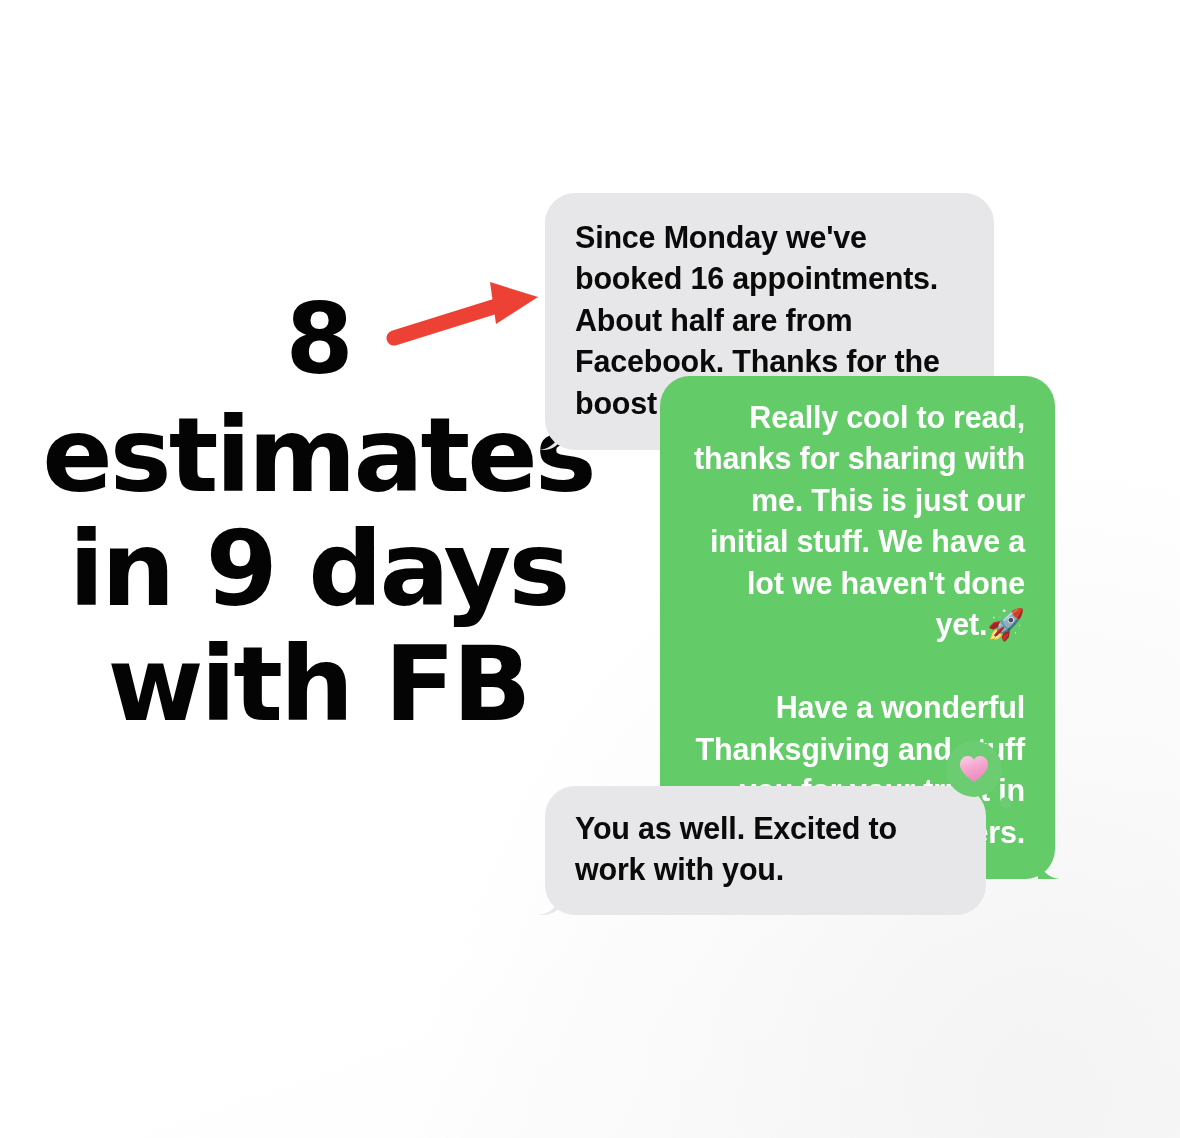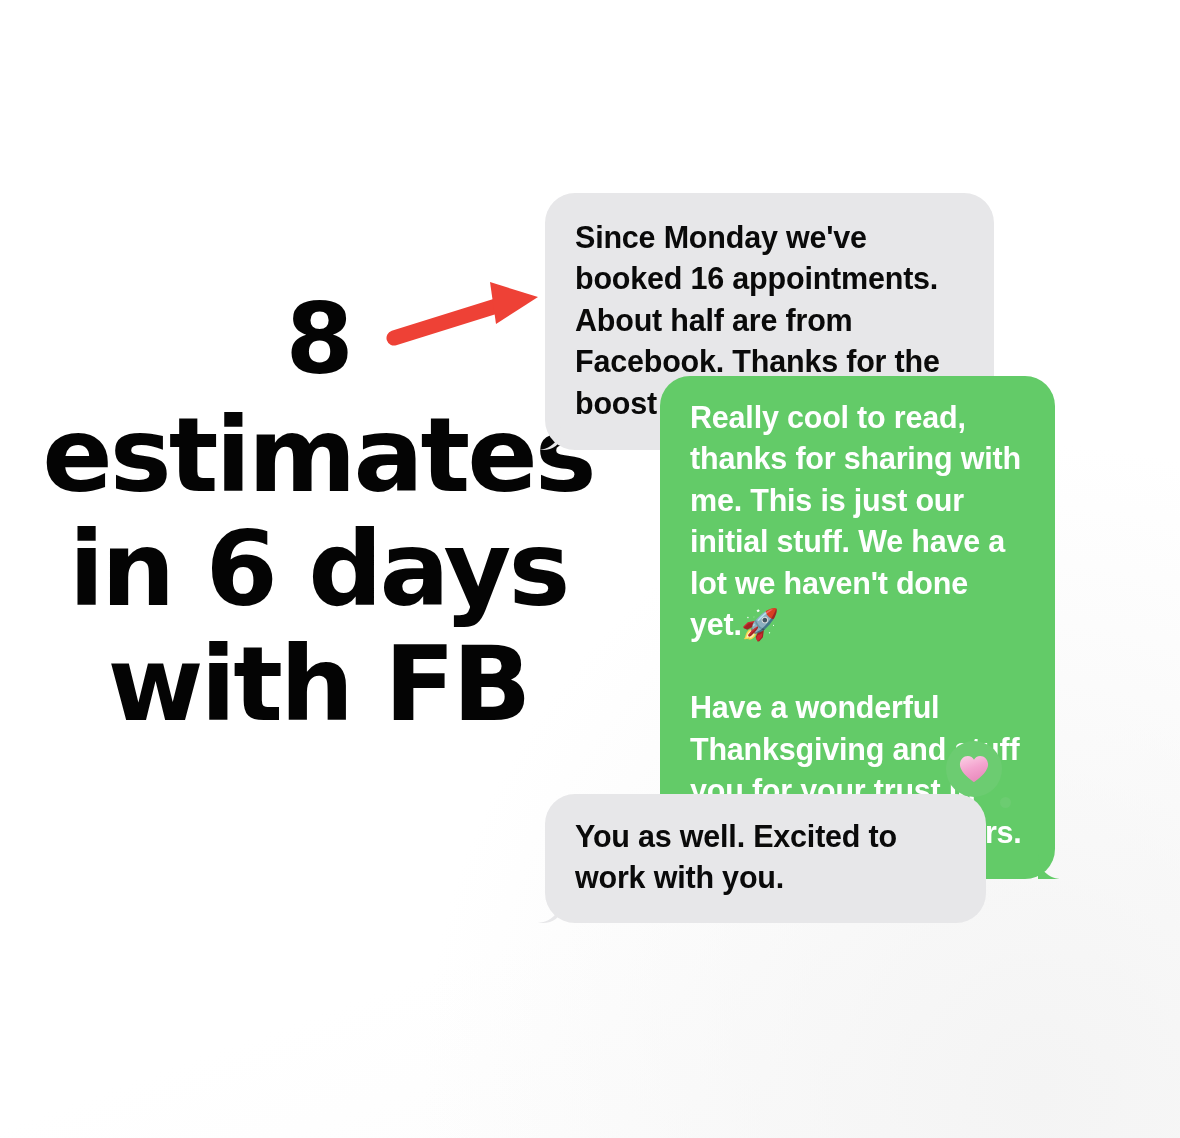--- a/index.html
+++ b/index.html
@@ -111,27 +111,27 @@
     left: 545px;
     top: 193px;
     width: 449px;
     padding: 24px 30px 26px 30px;
   }
   #bubble-2 {
     left: 660px;
     top: 376px;
     width: 395px;
     padding: 21px 30px 26px 30px;
+    text-align: right;
   }
   #bubble-3 {
     left: 545px;
     top: 786px;
     width: 441px;
     padding: 22px 30px 24px 30px;
-    margin-top: 8px;
   }
 
   
   .reaction {
     position: absolute;
     left: 946px;
     top: 741px;
     width: 58px;
     height: 58px;
   }
@@ -162,21 +162,21 @@
   }
 </style>
 </head>
 <body>
 
 <div id="canvas">
 
   <div class="headline">
     <span class="headline-line num">8</span>
     <span class="headline-line">estimates</span>
-    <span class="headline-line">in 6 days</span>
+    <span class="headline-line">in 9 days</span>
     <span class="headline-line">with FB</span>
   </div>
 
   <div class="arrow-wrap">
     <svg width="166" height="76" viewBox="0 0 166 76">
       <path d="M8 62 L120 27" stroke="#ee4136" stroke-width="15" stroke-linecap="round" fill="none"></path>
       <path d="M104 6 L152 21 L110 48 Z" fill="#ee4136"></path>
     </svg>
   </div>
 

